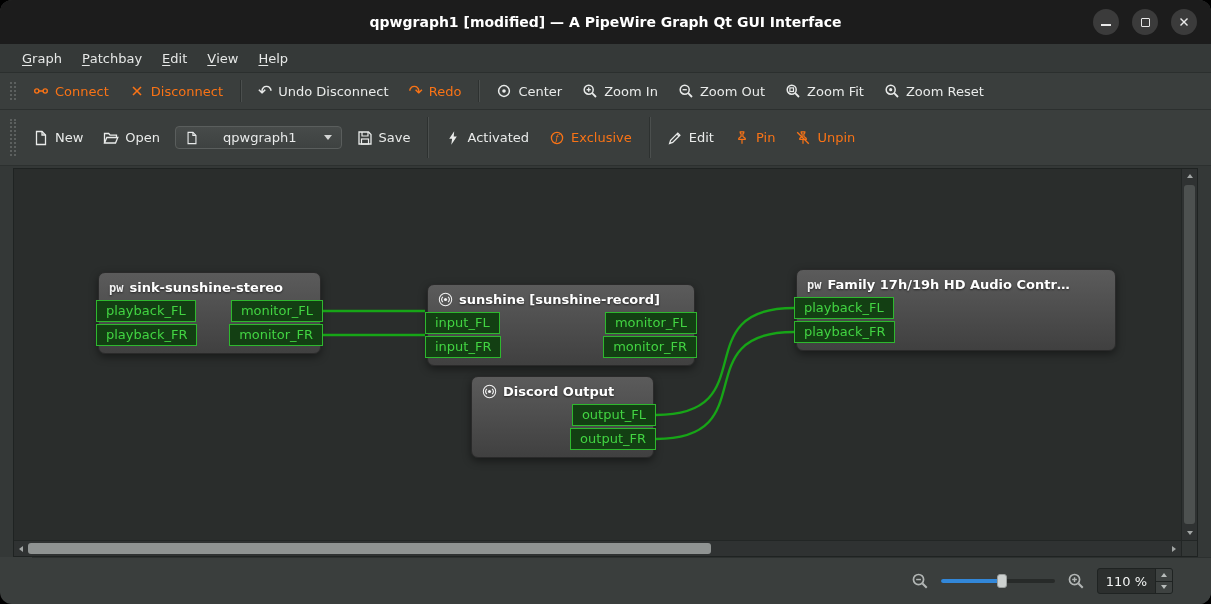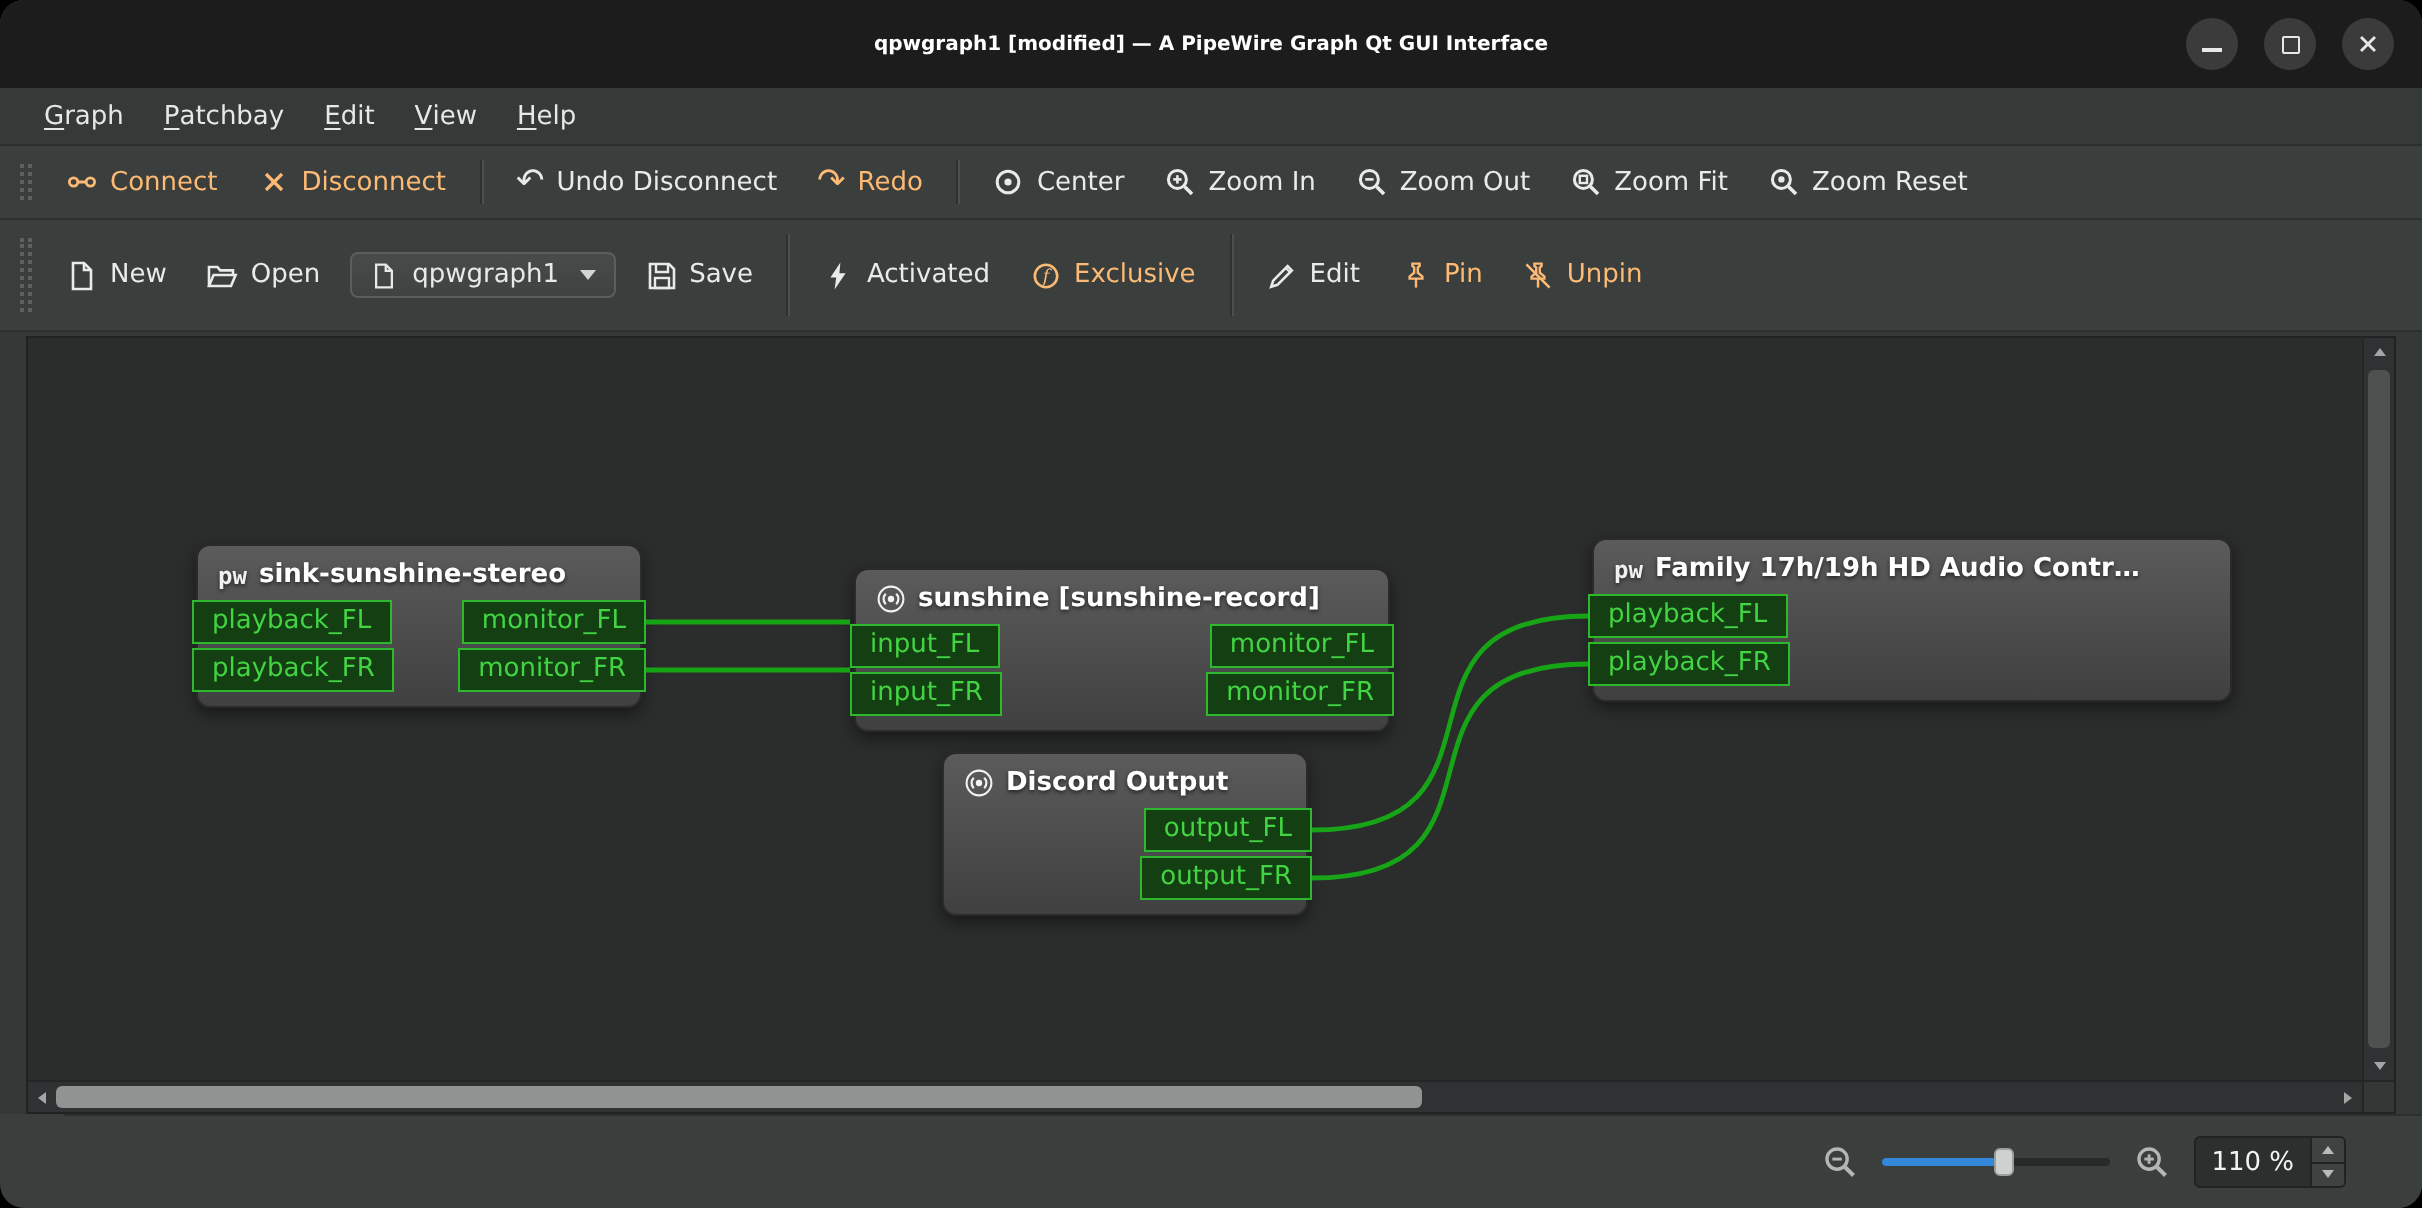--- a/index.html
+++ b/index.html
@@ -18,21 +18,21 @@
     display: flex; flex-direction: column;
     background: #3a3e3d;
   }
   
   .titlebar {
     flex: 0 0 44px;
     background: #1c1c1c;
     display: flex; align-items: center; justify-content: center;
     position: relative;
   }
-  .titlebar-title { font-weight: bold; font-size: 10px; color: #ffffff; }
+  .titlebar-title { font-weight: bold; font-size: 14px; color: #ffffff; }
   .window-controls {
     position: absolute; right: 14px; top: 0; bottom: 0;
     display: flex; align-items: center; gap: 13px;
   }
   .win-btn {
     width: 26px; height: 26px; border-radius: 50%;
     background: #3b3b3b;
     display: flex; align-items: center; justify-content: center;
   }
   .glyph-min { display:block; width: 10px; height: 2px; background: #e8e8e8; margin-top: 5px; }
@@ -61,26 +61,26 @@
   }
   .tb-sep {
     width: 1px; align-self: stretch; margin: 7px 6px;
     background: #2d3130; box-shadow: 1px 0 0 #4b4f4e;
   }
   .tb-btn {
     display: flex; align-items: center; gap: 6px;
     padding: 4px 9px; border-radius: 4px;
     color: #e9ebea; white-space: nowrap;
   }
-  .tb-btn.disabled { color: #fdba74; }
+  .tb-btn.disabled { color: #f97316; }
   .icon { display: block; }
   .arrow-glyph { font-size: 17px; line-height: 16px; }
   
   .combo {
-    display: flex; align-items: center; gap: 7px;
+    display: flex; align-items: center; gap: 24px;
     background: linear-gradient(#474b4a, #3e4241);
     border: 1px solid #5a5e5d; border-radius: 4px;
     padding: 3px 9px; margin: 16px 4px;
   }
   .combo-arrow {
     width: 0; height: 0;
     border-left: 4px solid transparent; border-right: 4px solid transparent;
     border-top: 5px solid #d4d6d5; margin-left: 3px;
   }
   

